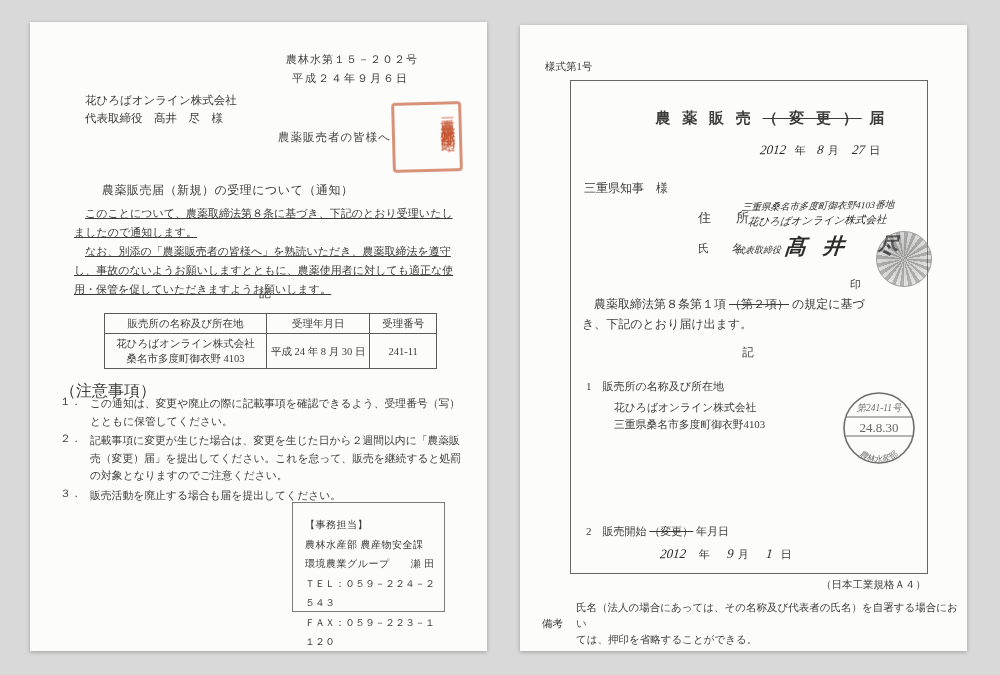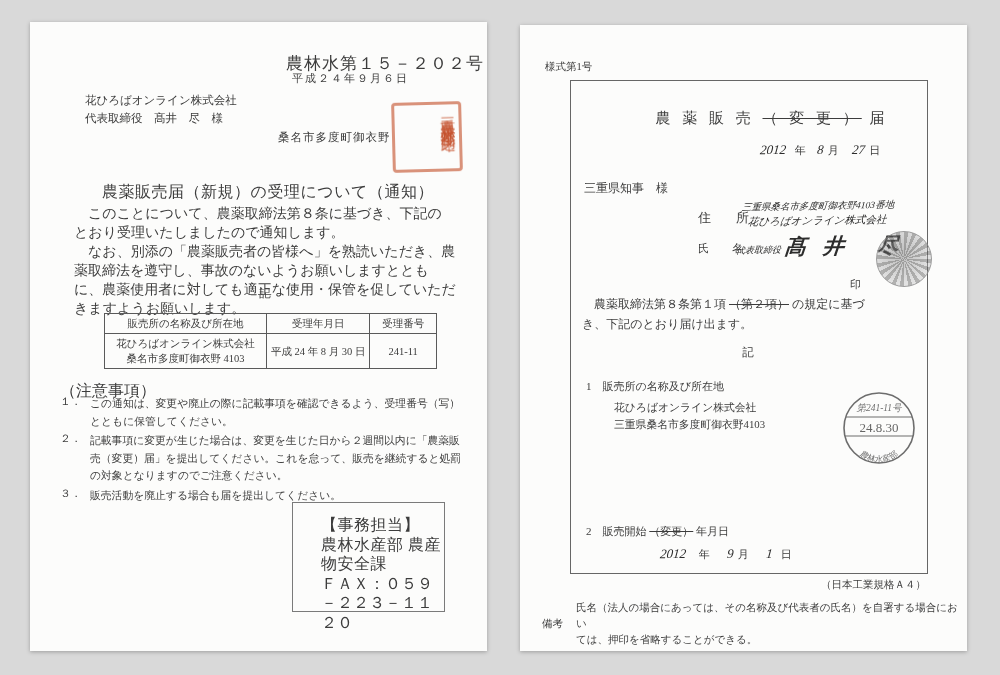--- a/index.html
+++ b/index.html
@@ -74,53 +74,53 @@
     font-weight:normal;
     padding:2px 4px;
     line-height:15px;
   }
   .note-item{display:flex;margin-bottom:2px;}
   .note-num{width:30px;flex:none;}
   .note-text{flex:1;line-height:17.5px;}
   .contact-box{
     position:absolute;
     border:1px solid #7a7a7a;
-    font-size:16px;
+    font-size:10px;
     line-height:19.5px;
     letter-spacing:.5px;
-    padding:12px 0 0 28px;
+    padding:12px 0 0 12px;
     box-sizing:border-box;
   }
   .form-box{
     position:absolute;
     border:1px solid #666;
   }
   .remarks{display:flex;font-size:10.5px;line-height:16px;}
   .remarks-label{width:34px;flex:none;}
 </style>
 </head>
 <body>
 
 <div class="canvas">
 
   <div class="page" style="left:30px;top:22px;width:457px;height:629px;">
 
-    <div class="abs" style="left:256px;top:30px;font-size:17px;letter-spacing:1px;">農林水第１５－２０２号</div>
+    <div class="abs" style="left:256px;top:30px;font-size:11px;letter-spacing:1px;">農林水第１５－２０２号</div>
     <div class="abs" style="left:262px;top:49px;font-size:11px;letter-spacing:2px;">平成２４年９月６日</div>
 
     <div class="abs" style="left:55px;top:71px;font-size:11.5px;">花ひろばオンライン株式会社</div>
     <div class="abs" style="left:55px;top:89px;font-size:11.5px;">代表取締役　髙井　尽　様</div>
 
-    <div class="abs" style="left:248px;top:108px;font-size:11.5px;letter-spacing:1px;">桑名市多度町御衣野</div>
+    <div class="abs" style="left:248px;top:108px;font-size:11.5px;letter-spacing:1px;">農薬販売者の皆様へ</div>
 
     <div class="seal-red" style="left:362px;top:80px;">三重県農林水産部長之印</div>
 
-    <div class="abs" style="left:72px;top:160px;font-size:16px;letter-spacing:.5px;">農薬販売届（新規）の受理について（通知）</div>
-
-    <div class="abs wrap" style="left:44px;top:182px;width:382px;font-size:14px;line-height:19px;">
+    <div class="abs" style="left:72px;top:160px;font-size:12px;letter-spacing:.5px;">農薬販売届（新規）の受理について（通知）</div>
+
+    <div class="abs wrap" style="left:44px;top:182px;width:382px;font-size:11px;line-height:19px;text-decoration:underline;">
       <p class="ind">このことについて、農薬取締法第８条に基づき、下記のとおり受理いたしましたので通知します。</p>
       <p class="ind">なお、別添の「農薬販売者の皆様へ」を熟読いただき、農薬取締法を遵守し、事故のないようお願いしますとともに、農薬使用者に対しても適正な使用・保管を促していただきますようお願いします。</p>
     </div>
 
     <div class="abs" style="left:44px;top:264px;width:382px;text-align:center;font-size:11.5px;">記</div>
 
     <div class="abs" style="left:74px;top:291px;width:333px;">
       <table class="acc">
         <tbody>
             <tr>
@@ -153,31 +153,33 @@
       </div>
       <div class="note-item">
         <span class="note-num">３．</span>
         <span class="note-text">販売活動を廃止する場合も届を提出してください。</span>
       </div>
     </div>
 
     <div class="contact-box" style="left:262px;top:480px;width:153px;height:110px;">
       <div>【事務担当】</div>
       <div>農林水産部 農産物安全課</div>
+      <div>環境農業グループ　　瀬 田</div>
+      <div style="letter-spacing:0;">ＴＥＬ：０５９－２２４－２５４３</div>
       <div style="letter-spacing:0;">ＦＡＸ：０５９－２２３－１１２０</div>
     </div>
   </div>
 
   <div class="page" style="left:520px;top:25px;width:447px;height:626px;">
 
     <div class="abs" style="left:25px;top:35px;font-size:10.5px;">様式第1号</div>
 
     <div class="form-box" style="left:50px;top:55px;width:356px;height:492px;"></div>
 
-    <div class="abs" style="left:50px;top:84px;width:404px;text-align:center;font-size:15px;letter-spacing:4px;">
+    <div class="abs" style="left:50px;top:84px;width:404px;text-align:center;font-size:15px;letter-spacing:4px;font-weight:bold;">
       <span>農 薬 販 売 </span><span class="strike">（ 変 更 ）</span><span> 届</span>
     </div>
 
     <div class="abs" style="left:240px;top:117px;font-size:11px;">
       <span class="hw" style="font-size:13px;">2012</span>
       <span style="margin:0 8px 0 6px;">年</span>
       <span class="hw" style="font-size:13px;">8</span>
       <span style="margin:0 10px 0 2px;">月</span>
       <span class="hw" style="font-size:13px;">27</span>
       <span style="margin-left:2px;">日</span>

